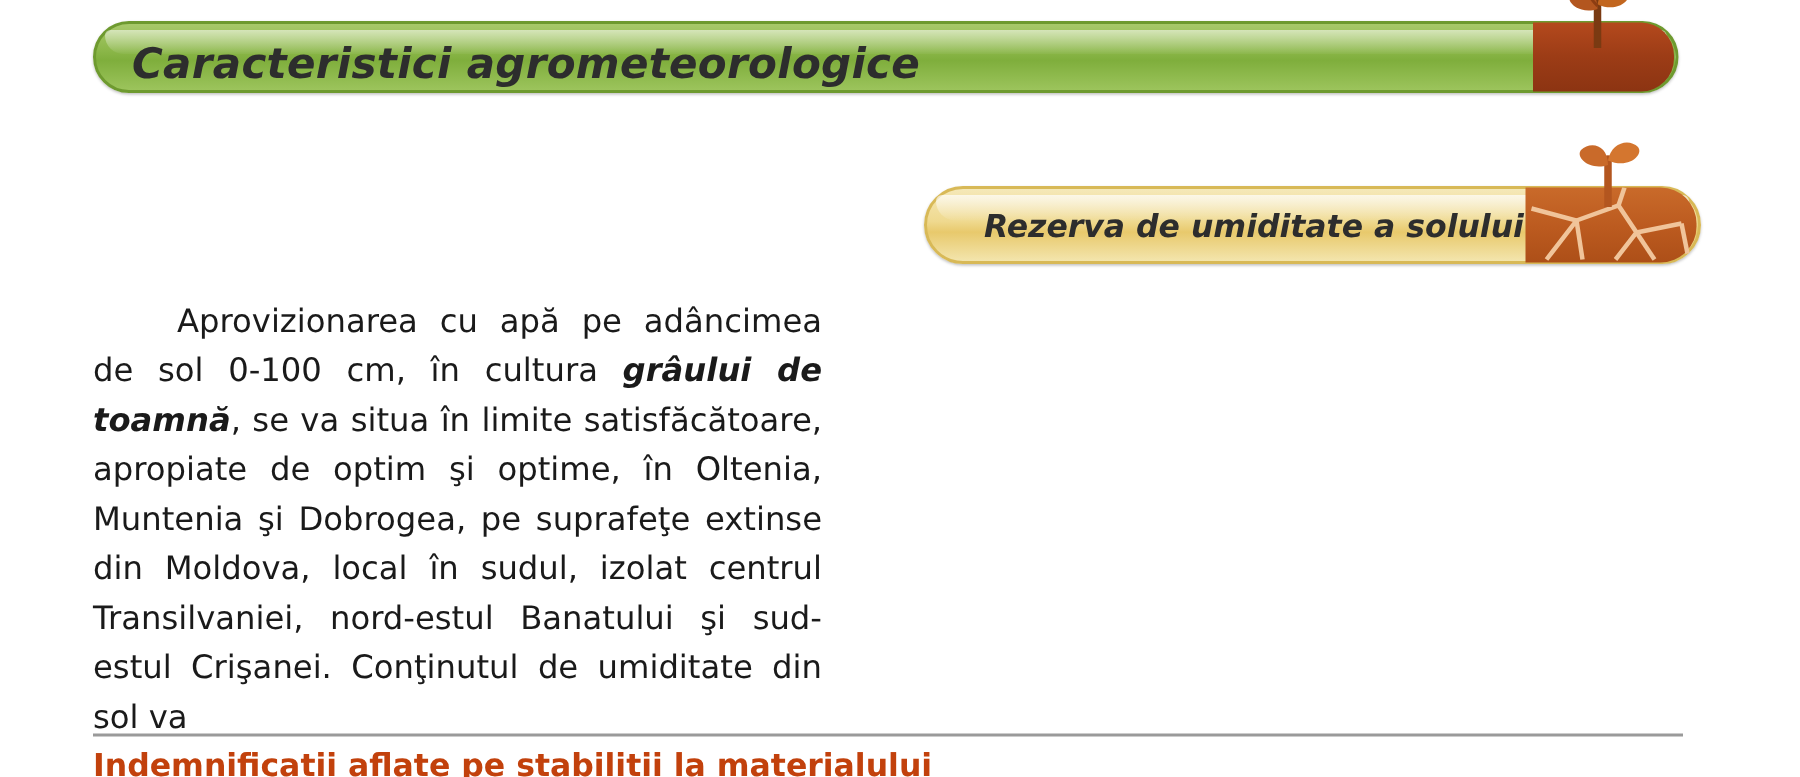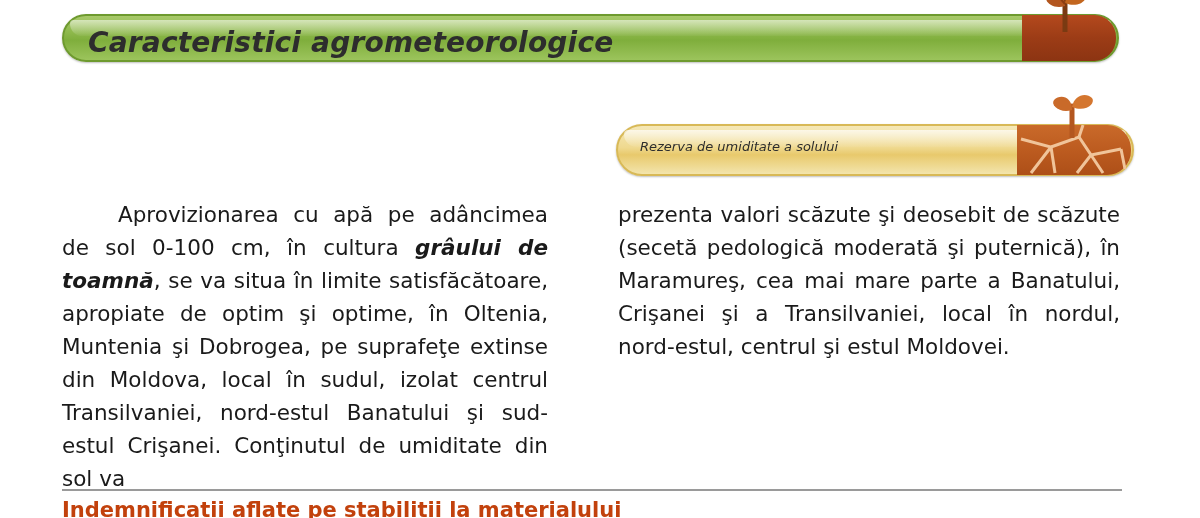--- a/index.html
+++ b/index.html
@@ -84,25 +84,25 @@
     left: 6px;
     right: 6px;
     top: 4px;
     height: 17px;
     border-radius: 13px 13px 40px 40px;
     background: linear-gradient(to bottom, rgba(255,255,255,0.70), rgba(255,255,255,0.05));
     pointer-events: none;
   }
   .banner-sub .banner-text {
     position: absolute;
-    left: 22px;
+    left: 38px;
     top: 13px;
-    font-size: 13px;
+    font-size: 21px;
     font-style: italic;
-    font-weight: normal;
+    font-weight: bold;
     color: #2d2d2d;
     white-space: nowrap;
   }
   .banner-sub .icon-box {
     position: absolute;
     right: 1px;
     top: -1px;
     width: 114px;
     height: 50px;
     border-radius: 0 24px 24px 0;
@@ -201,17 +201,16 @@
     <path d="M36 18 C 36 4, 24 2, 18 8 C 14 13, 24 22, 36 18 Z" fill="#c96a2a"></path>
     <path d="M36 15 C 38 3, 50 0, 56 6 C 60 11, 50 21, 36 15 Z" fill="#d4762f"></path>
   </svg>
 </div>
 
 <div class="col col-left">
   <p class="indent justify-all"><span>Aprovizionarea cu apă pe adâncimea de sol 0-100 cm, în cultura </span><span class="bi">grâului de toamnă</span><span>, se va situa în limite satisfăcătoare, apropiate de optim şi optime, în Oltenia, Muntenia şi Dobrogea, pe suprafeţe extinse din Moldova, local în sudul, izolat centrul Transilvaniei, nord-estul Banatului şi sud-estul Crişanei. Conţinutul de umiditate din sol va</span></p>
 </div>
 
 <div class="col col-right">
-  <p class="justify-all">prezenta valori scăzute şi deosebit de scăzute (secetă pedologică moderată şi puternică), în Maramureş, cea mai mare parte a Banatului, Crişanei şi a Transilvaniei, local în nordul, nord-estul, centrul şi estul Moldovei.</p>
 </div>
 
 <div class="footer-rule"></div>
 <div class="footer-text">Indemnificatii aflate pe stabilitii la materialului</div>
 
 </body></html>

